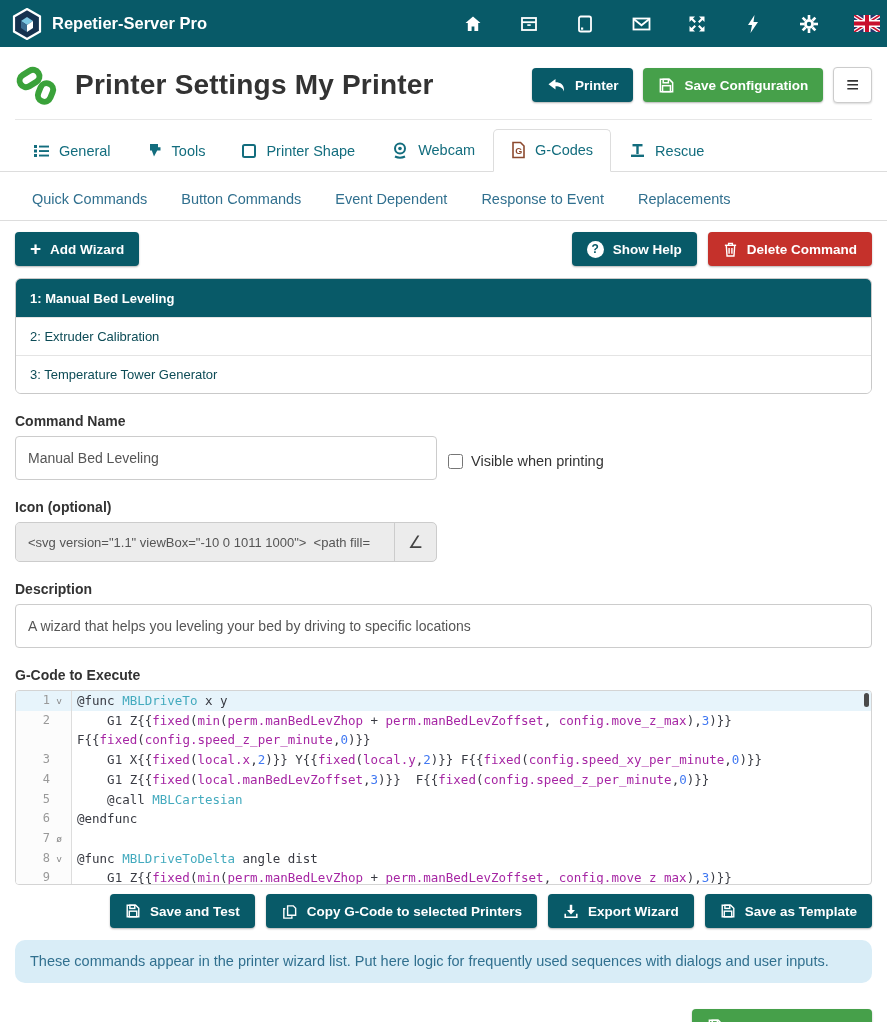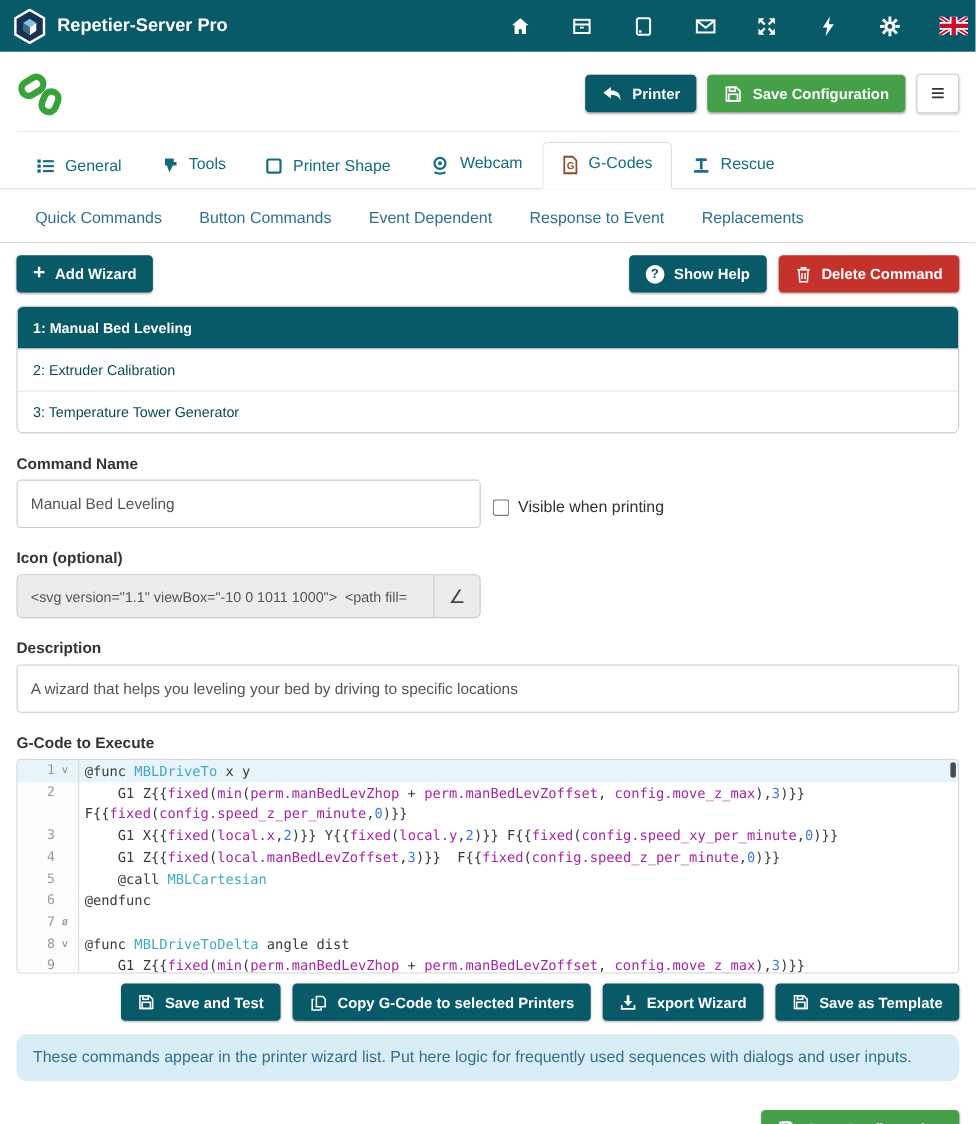--- a/index.html
+++ b/index.html
@@ -23,21 +23,21 @@
     box-shadow:0 1px 2px rgba(0,0,0,.3); cursor:pointer; white-space:nowrap; }
   .btn-teal { background:#085a68; }
   .btn-green { background:#46a04a; }
   .btn-red { background:#c5312b; }
   .btn-menu { background:#fff; border:1px solid #ccc; color:#333; padding:0 12px; height:36px;
     font-size:22px; line-height:1; box-shadow:0 1px 2px rgba(0,0,0,.15); border-radius:4px; }
   .head-rule { border:none; border-top:1px solid #e7e7e7; margin:0 15px; }
 
   
   .tabs { display:flex; align-items:flex-end; padding:0 15px; border-bottom:1px solid #ddd; margin-top:9px; }
-  .tab { display:flex; gap:9px; padding:11px 17px 12px 17px; color:#136d7e;
+  .tab { display:flex; align-items:center; gap:9px; padding:11px 17px 12px 17px; color:#136d7e;
     font-size:14.5px; cursor:pointer; border:1px solid transparent; border-radius:5px 5px 0 0;
     margin-bottom:-1px; background:transparent; }
   .tab.active { background:#fff; border-color:#ddd #ddd #fff #ddd; }
   .subtabs { display:flex; align-items:flex-end; padding:0 15px; border-bottom:1px solid #ddd; margin-top:6px; }
   .subtab { padding:12px 16px 13px 16px; color:#31708f; font-size:14.5px; cursor:pointer;
     border:1px solid transparent; border-radius:5px 5px 0 0; margin-bottom:-1px; }
   .subtab.active { background:#fff; color:#555; border-color:#ddd #ddd #fff #ddd; }
 
   
   .toolbar { display:flex; align-items:center; padding:0 15px; margin-top:11px; }
@@ -194,20 +194,21 @@
 
 <div class="page-head">
   <span>
     <svg width="46" height="48" viewBox="0 0 46 48">
       <g fill="none" stroke="#3aa23a" stroke-width="6">
         <rect x="4" y="11" width="21" height="13" rx="6.5" transform="rotate(-32 14.5 17.5)"></rect>
         <rect x="21" y="25" width="19" height="13" rx="6.5" transform="rotate(-68 30.5 31.5)"></rect>
       </g>
     </svg>
   </span>
+  <span class="page-title">Printer Settings My Printer</span>
   <span class="head-actions">
     <button class="btn btn-teal">
       <span>
         <svg width="19" height="17" viewBox="0 0 19 17">
             <path d="M8.5 2 L1.5 7.3 L8.5 12.6 V9.3 C13 9.3 15.8 10.8 17 14.5 C17.5 7.5 13.5 5.3 8.5 5.3 Z" fill="#fff"></path>
           </svg>
       </span>
       <span>Printer</span>
     </button>
     <button class="btn btn-green">

